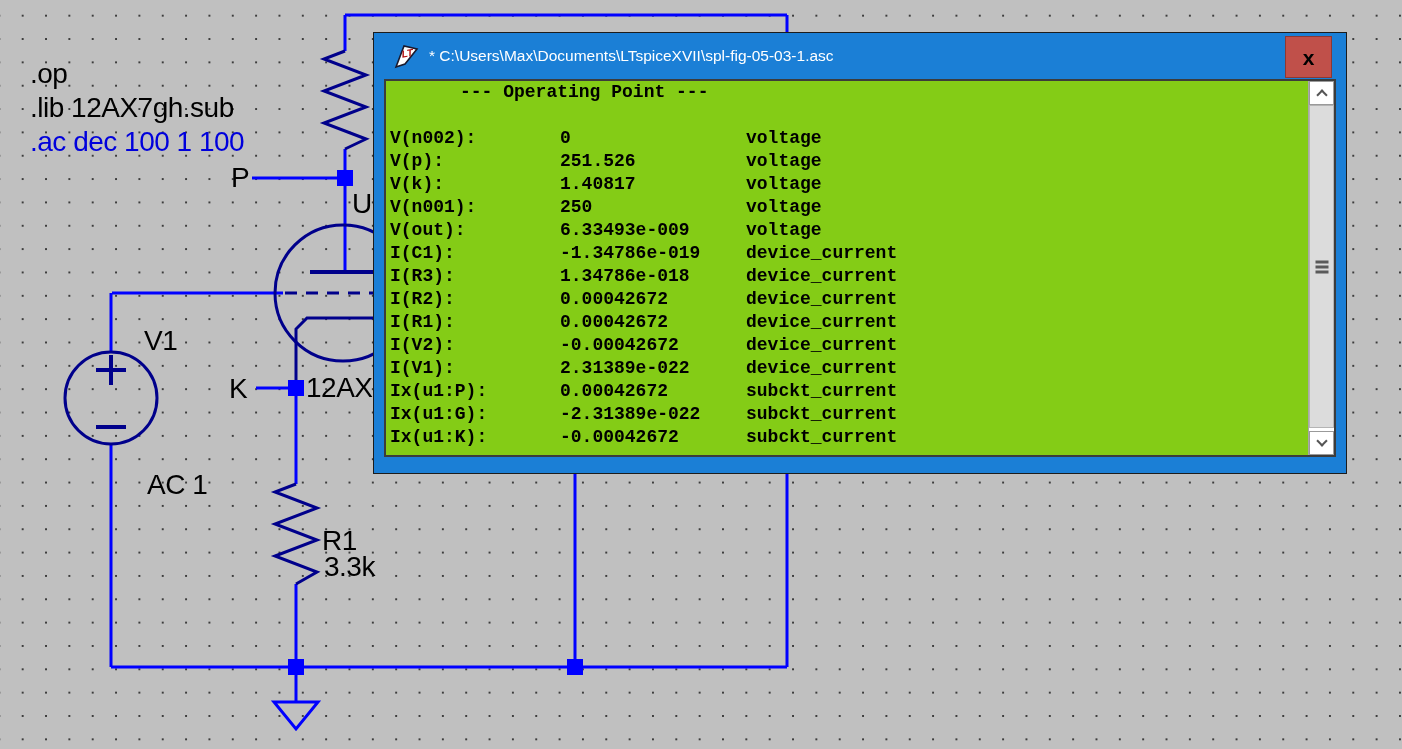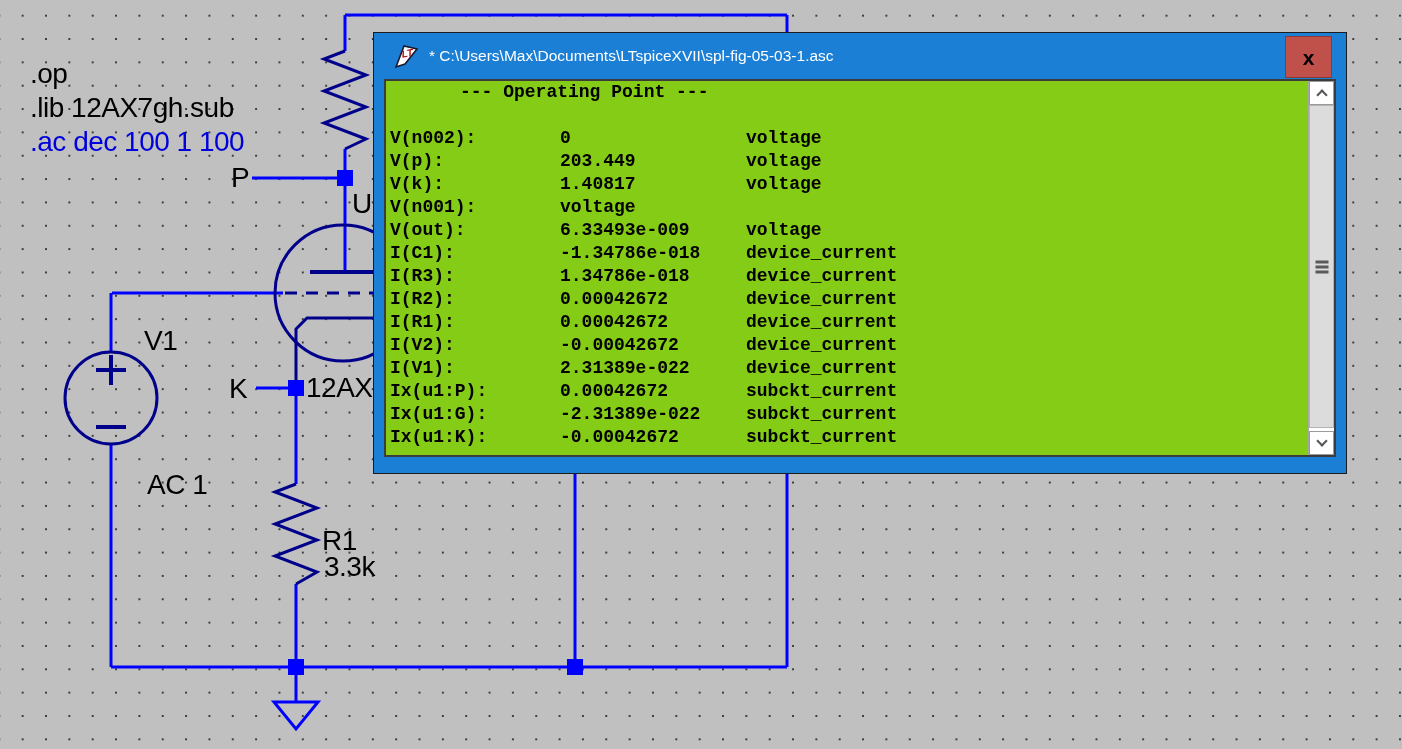--- a/index.html
+++ b/index.html
@@ -127,25 +127,25 @@
       <div class="closebtn">
         <span>x</span>
       </div>
     </div>
 
     <div class="contentbox">
       <div class="optext">
         <div class="opheading">--- Operating Point ---</div>
         <div class="oprows">
             <div class="op-row"><span class="op-name">V(n002):</span><span class="op-value">0</span><span class="op-type">voltage</span></div>
-            <div class="op-row"><span class="op-name">V(p):</span><span class="op-value">203.449</span><span class="op-type">voltage</span></div>
+            <div class="op-row"><span class="op-name">V(p):</span><span class="op-value">251.526</span><span class="op-type">voltage</span></div>
             <div class="op-row"><span class="op-name">V(k):</span><span class="op-value">1.40817</span><span class="op-type">voltage</span></div>
-            <div class="op-row"><span class="op-name">V(n001):</span><span class="op-type">voltage</span></div>
+            <div class="op-row"><span class="op-name">V(n001):</span><span class="op-value">250</span><span class="op-type">voltage</span></div>
             <div class="op-row"><span class="op-name">V(out):</span><span class="op-value">6.33493e-009</span><span class="op-type">voltage</span></div>
-            <div class="op-row"><span class="op-name">I(C1):</span><span class="op-value">-1.34786e-018</span><span class="op-type">device_current</span></div>
+            <div class="op-row"><span class="op-name">I(C1):</span><span class="op-value">-1.34786e-019</span><span class="op-type">device_current</span></div>
             <div class="op-row"><span class="op-name">I(R3):</span><span class="op-value">1.34786e-018</span><span class="op-type">device_current</span></div>
             <div class="op-row"><span class="op-name">I(R2):</span><span class="op-value">0.00042672</span><span class="op-type">device_current</span></div>
             <div class="op-row"><span class="op-name">I(R1):</span><span class="op-value">0.00042672</span><span class="op-type">device_current</span></div>
             <div class="op-row"><span class="op-name">I(V2):</span><span class="op-value">-0.00042672</span><span class="op-type">device_current</span></div>
             <div class="op-row"><span class="op-name">I(V1):</span><span class="op-value">2.31389e-022</span><span class="op-type">device_current</span></div>
             <div class="op-row"><span class="op-name">Ix(u1:P):</span><span class="op-value">0.00042672</span><span class="op-type">subckt_current</span></div>
             <div class="op-row"><span class="op-name">Ix(u1:G):</span><span class="op-value">-2.31389e-022</span><span class="op-type">subckt_current</span></div>
             <div class="op-row"><span class="op-name">Ix(u1:K):</span><span class="op-value">-0.00042672</span><span class="op-type">subckt_current</span></div>
           </div>
       </div>

